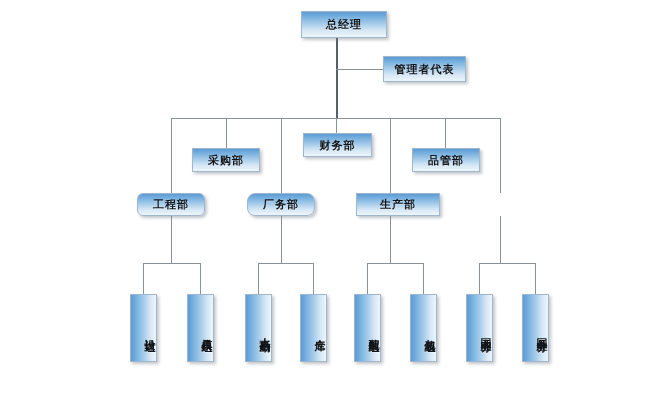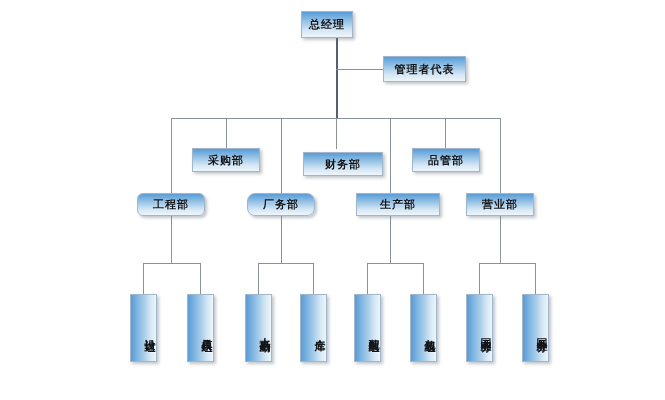--- a/index.html
+++ b/index.html
@@ -107,49 +107,46 @@
 
   <div class="line v" style="left:143px; top:263px; height:31px;"></div>
   <div class="line v" style="left:200px; top:263px; height:31px;"></div>
   <div class="line v" style="left:258px; top:263px; height:31px;"></div>
   <div class="line v" style="left:313px; top:263px; height:31px;"></div>
   <div class="line v" style="left:367px; top:263px; height:31px;"></div>
   <div class="line v" style="left:423px; top:263px; height:31px;"></div>
   <div class="line v" style="left:479px; top:263px; height:31px;"></div>
   <div class="line v" style="left:535px; top:263px; height:31px;"></div>
 
-  <div class="node horiz" style="left:301px; top:11px; width:52px; height:27px;">
+  <div class="node horiz" style="left:301px; top:11px; width:86px; height:27px;">
     <span class="label">总经理</span>
   </div>
 
   <div class="node horiz" style="left:383px; top:56px; width:83px; height:26px;">
     <span class="label">管理者代表</span>
   </div>
 
   <div class="node horiz" style="left:192px; top:148px; width:68px; height:24px;">
     <span class="label">采购部</span>
   </div>
-  <div class="node horiz" style="left:303px; top:152px; width:80px; height:24px;font-family:Liberation Serif, serif;">
+  <div class="node horiz" style="left:303px; top:133px; width:69px; height:24px;font-family:Liberation Serif, serif;">
     <span class="label">财务部</span>
   </div>
   <div class="node horiz" style="left:412px; top:148px; width:68px; height:24px;text-align:center;">
     <span class="label">品管部</span>
   </div>
 
   <div class="node horiz" style="left:137px; top:193px; width:68px; height:23px;border-radius:6px;">
     <span class="label">工程部</span>
   </div>
   <div class="node horiz" style="left:247px; top:193px; width:68px; height:23px;border-radius:8px;">
     <span class="label">厂务部</span>
   </div>
   <div class="node horiz" style="left:356px; top:193px; width:84px; height:23px;">
     <span class="label">生产部</span>
-  </div>
-  <div class="node horiz" style="left:466px; top:193px; width:68px; height:23px;">
-    <span class="label">营业部</span>
   </div>
 
   <div class="node vert" style="left:130px; top:294px; width:27px; height:68px;">
     <span class="label">设计组</span>
   </div>
   <div class="node vert" style="left:187px; top:294px; width:27px; height:68px;">
     <span class="label">模具组</span>
   </div>
   <div class="node vert" style="left:245px; top:294px; width:27px; height:68px;">
     <span class="label">人事后勤</span>

